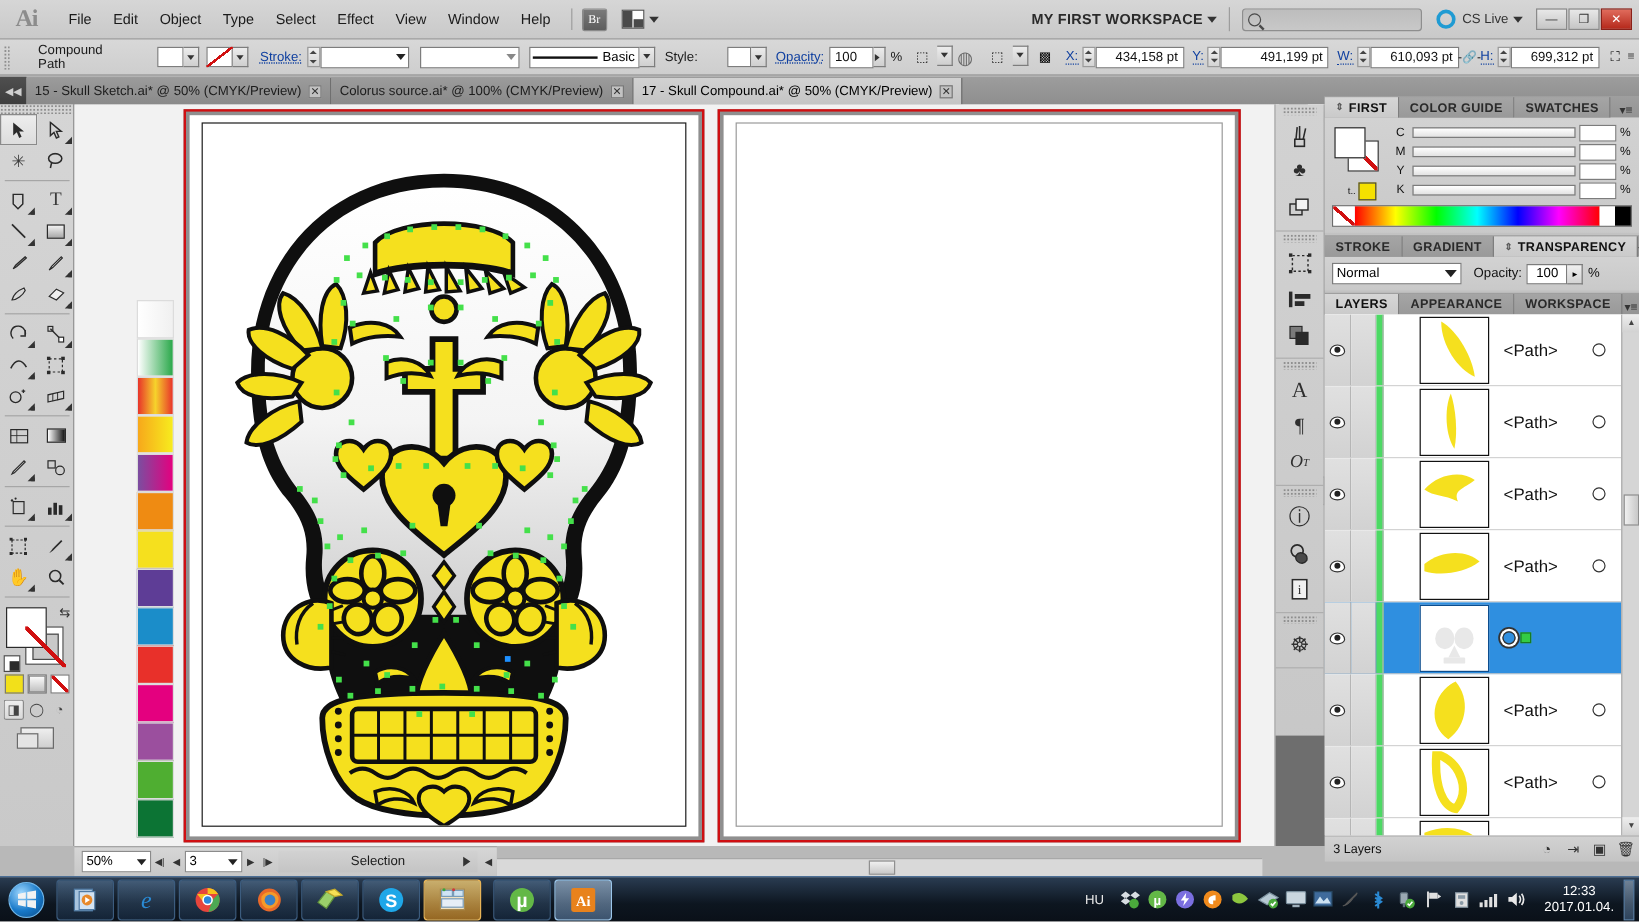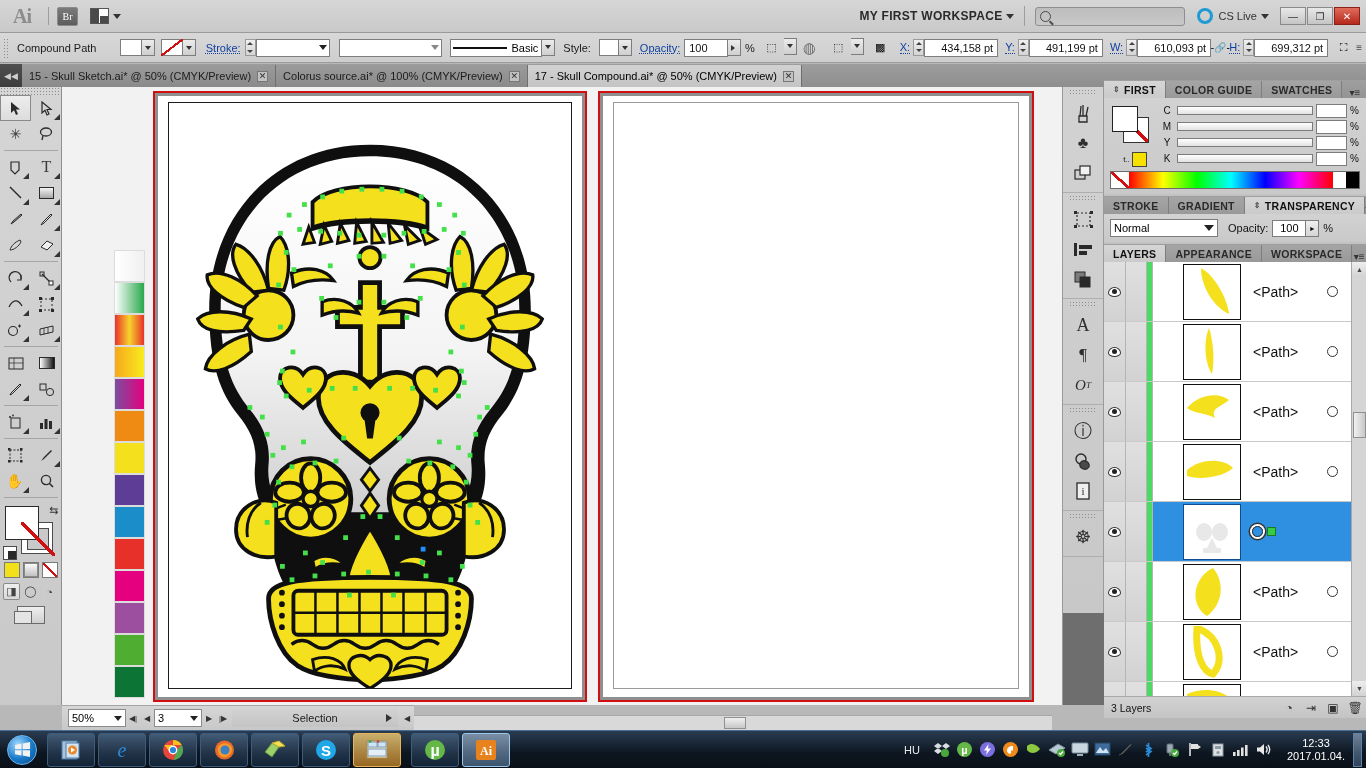--- a/index.html
+++ b/index.html
@@ -73,21 +73,21 @@
   
   .ctrlbar {
     position:absolute;left:0;top:33px;width:1366px;height:30px;
     background:linear-gradient(#d8d8d8,#cecece);
     border-bottom:1px solid #9a9a9a;
     display:flex;align-items:center;
   }
   .grip{width:6px;height:20px;margin-left:3px;
     background-image:radial-gradient(#8d8d8d 1px, transparent 1px);
     background-size:3px 3px;}
-  .ctl-label{font-size:11px;color:#1a1a1a;margin:0 8px;}
+  .ctl-label{font-size:11px;color:#1a1a1a;margin:0 24px;}
   .ctl-link{font-size:11px;color:#1040a0;text-decoration:underline; text-decoration-style:dotted;}
   .swatchbox{width:22px;height:17px;border:1px solid #7d7d7d;background:#fff;}
   .swatchbox.none{position:relative;background:#fff;}
   .swatchbox.none:after{content:"";position:absolute;left:-1px;top:-1px;right:-1px;bottom:-1px;
     background:linear-gradient(to bottom right, transparent 46%, #d01010 46%, #d01010 54%, transparent 54%);}
   .mini-drop{
     width:13px;height:17px;border:1px solid #7d7d7d;border-left:none;
     background:linear-gradient(#ececec,#cfcfcf);
     display:flex;align-items:center;justify-content:center;
   }
@@ -297,20 +297,31 @@
   .showdesk{width:9px;height:34px;margin-left:6px;background:linear-gradient(rgba(200,220,240,.45),rgba(90,130,175,.45));
     border:1px solid #5d82a8;}
 </style>
 </head>
 <body>
 
 <div class="app">
 
   <div class="menubar">
     <div class="ai-logo">Ai</div>
+    <div class="menu-items">
+      <div>File</div>
+      <div>Edit</div>
+      <div>Object</div>
+      <div>Type</div>
+      <div>Select</div>
+      <div>Effect</div>
+      <div>View</div>
+      <div>Window</div>
+      <div>Help</div>
+    </div>
     <div class="menu-sep"></div>
     <div class="br-btn">Br</div>
     <div class="arrange-btn">
       <div class="arrange-ico"></div>
       <div class="caret"></div>
     </div>
     <div class="ws-area">
       <div class="ws-name">MY FIRST WORKSPACE</div>
       <div class="caret"></div>
       <div class="ws-sep"></div>
@@ -403,21 +414,21 @@
           <i class="dn"></i>
         </div>
       <div class="numfield" style="width:74px">434,158 pt</div>
     </div>
     <div class="xy-lbl">Y:</div>
     <div style="display:flex">
       <div class="spin">
           <i class="up"></i>
           <i class="dn"></i>
         </div>
-      <div class="numfield" style="width:74px">491,199 pt</div>
+      <div class="numfield" style="width:90px">491,199 pt</div>
     </div>
     <div class="xy-lbl">W:</div>
     <div style="display:flex">
       <div class="spin">
           <i class="up"></i>
           <i class="dn"></i>
         </div>
       <div class="numfield" style="width:74px">610,093 pt</div>
     </div>
     <div class="toolicon" style="width:14px;font-size:10px">-🔗-</div>

